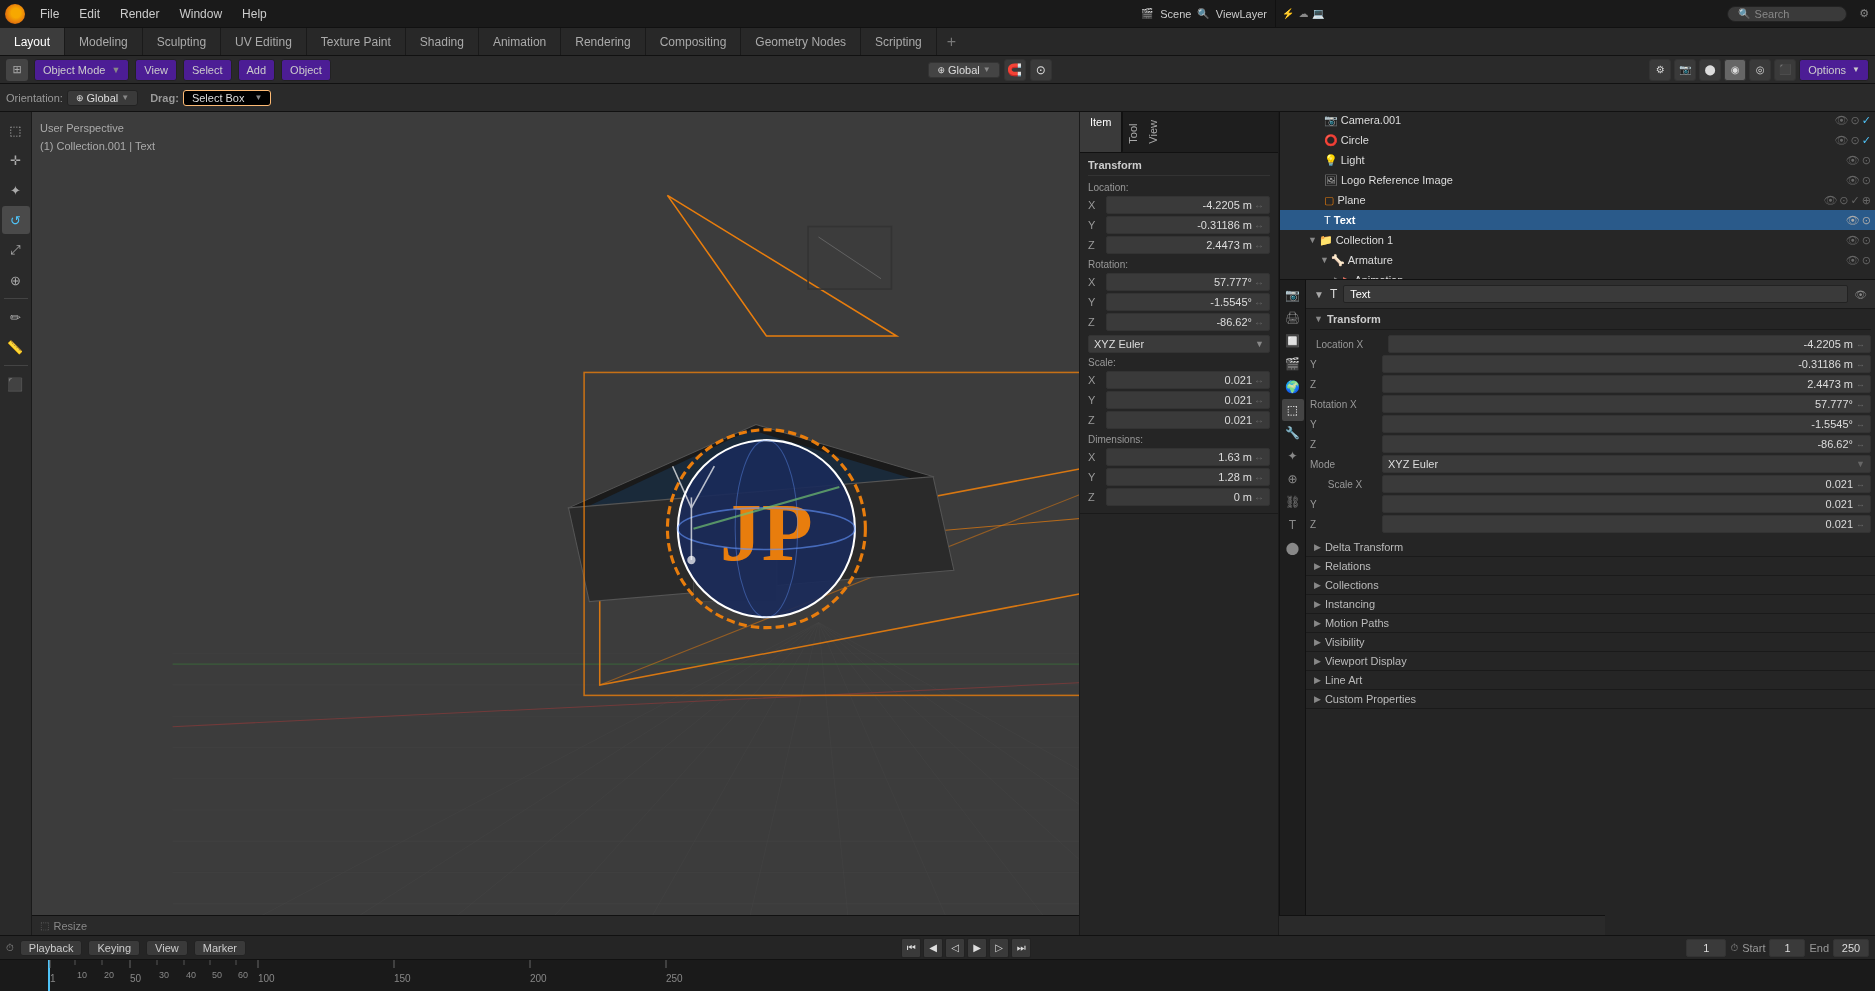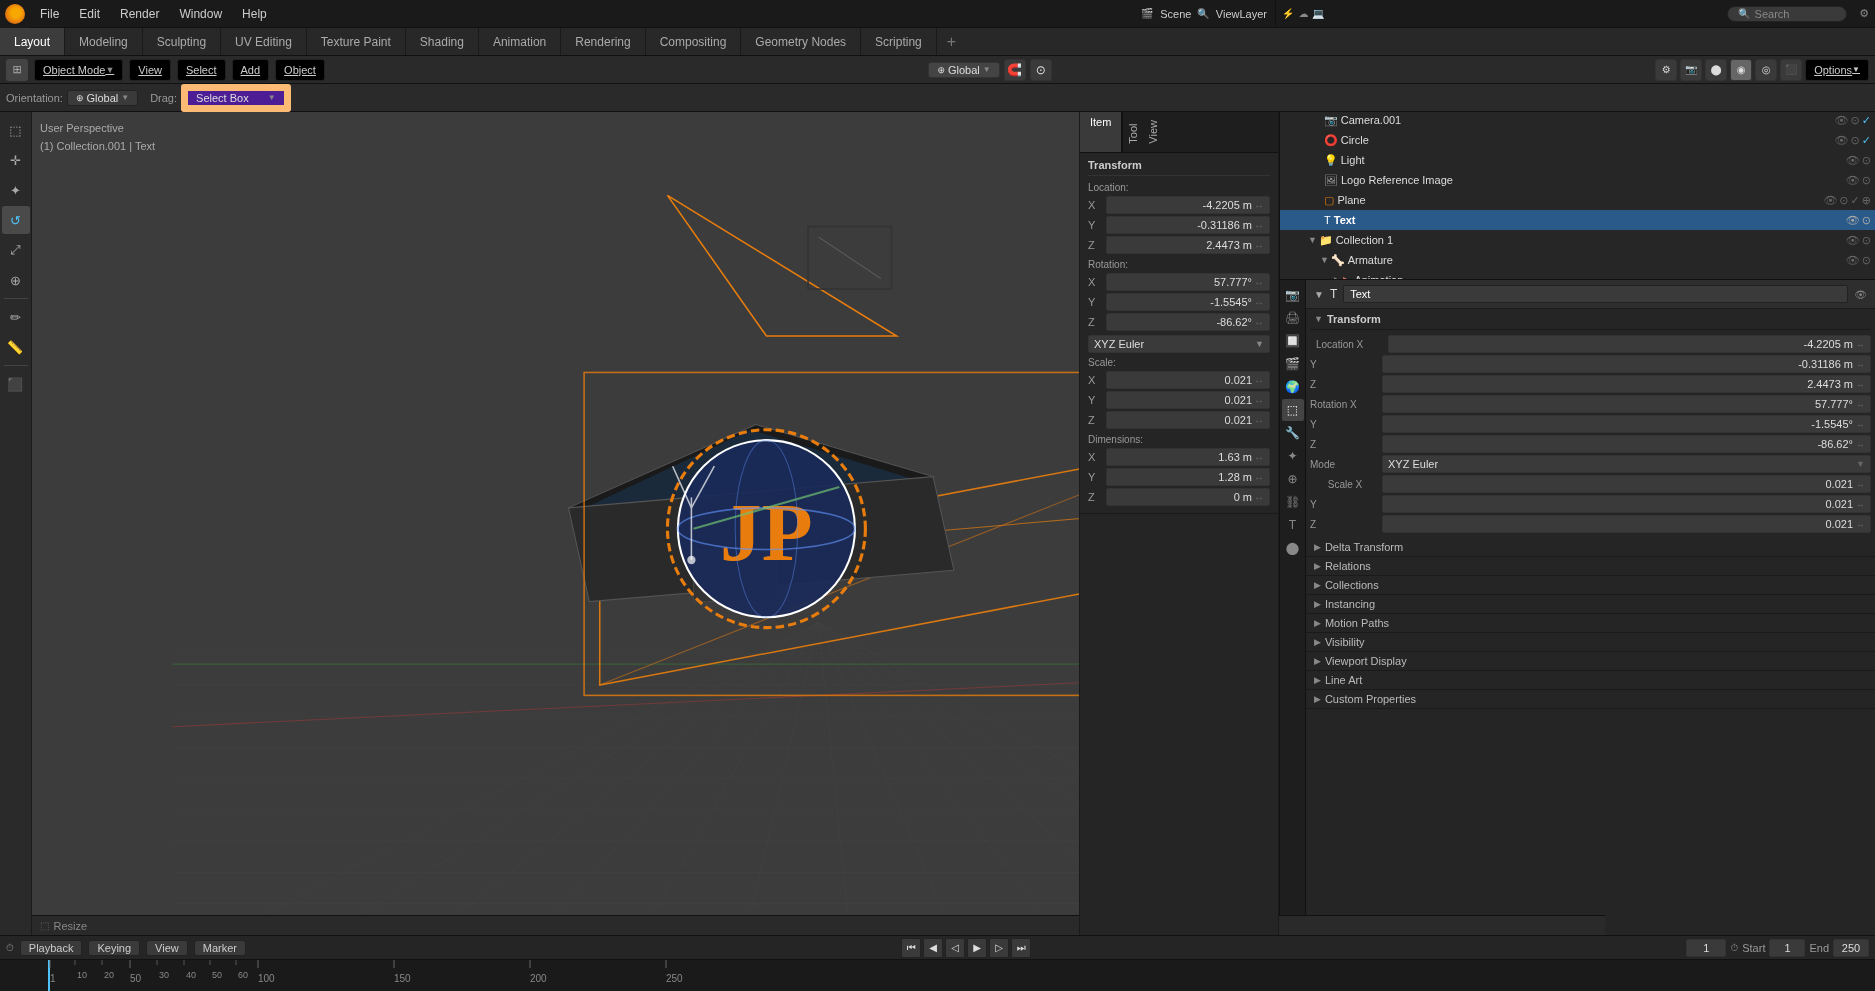--- a/index.html
+++ b/index.html
@@ -138,30 +138,29 @@
       display: flex;
       align-items: center;
       padding: 0 6px;
       gap: 6px;
       z-index: 90;
       border-bottom: 1px solid #111;
     }
     .header-btn {
       height: 22px;
       padding: 0 8px;
-      background: #000000;
+      background: #4c1d95;
       border: 1px solid #222;
       border-radius: 3px;
       color: #ccc;
       font-size: 11px;
       cursor: pointer;
       display: flex;
       align-items: center;
-      gap: 0;
-      text-decoration: underline;
+      gap: 6px;
     }
 
     
     #orientation-bar {
       position: absolute;
       top: 84px;
       left: 0;
       right: 0;
       height: 28px;
       background: #2a2a2a;
@@ -531,22 +530,22 @@
   </div>
 </div>
 
 <div id="orientation-bar">
   <span style="color:#999;font-size:11px;">Orientation:</span>
   <div style="background:#3a3a3a;border:1px solid #222;border-radius:3px;padding:1px 8px;display:flex;align-items:center;gap:3px;">
     <span style="font-size:9px;">⊕</span>
     <span style="font-size:11px;">Global</span>
     <span style="font-size:8px;color:#888;">▼</span>
   </div>
-  <span style="color:#999;font-size:11px;margin-left:8px;">Drag:</span>
-  <div style="background:#4c1d95;border:7px solid #fdba74;border-radius:3px;padding:1px 8px;display:flex;align-items:center;gap:19px;">
+  <span style="color:#999;font-size:11px;margin-left:8px;font-weight:bold;">Drag:</span>
+  <div style="background:#000000;border:1px solid #fdba74;border-radius:3px;padding:1px 8px;display:flex;align-items:center;gap:10px;">
     <span style="font-size:11px;">Select Box</span>
     <span style="font-size:8px;color:#888;">▼</span>
   </div>
 </div>
 
 <div id="left-toolbar">
   <div class="toolbar-btn" title="Select Box">⬚</div>
   <div class="toolbar-btn" title="Cursor">✛</div>
   <div class="toolbar-btn" title="Move">✦</div>
   <div class="toolbar-btn active" title="Rotate" style="color:#4fc3f7;">↺</div>

